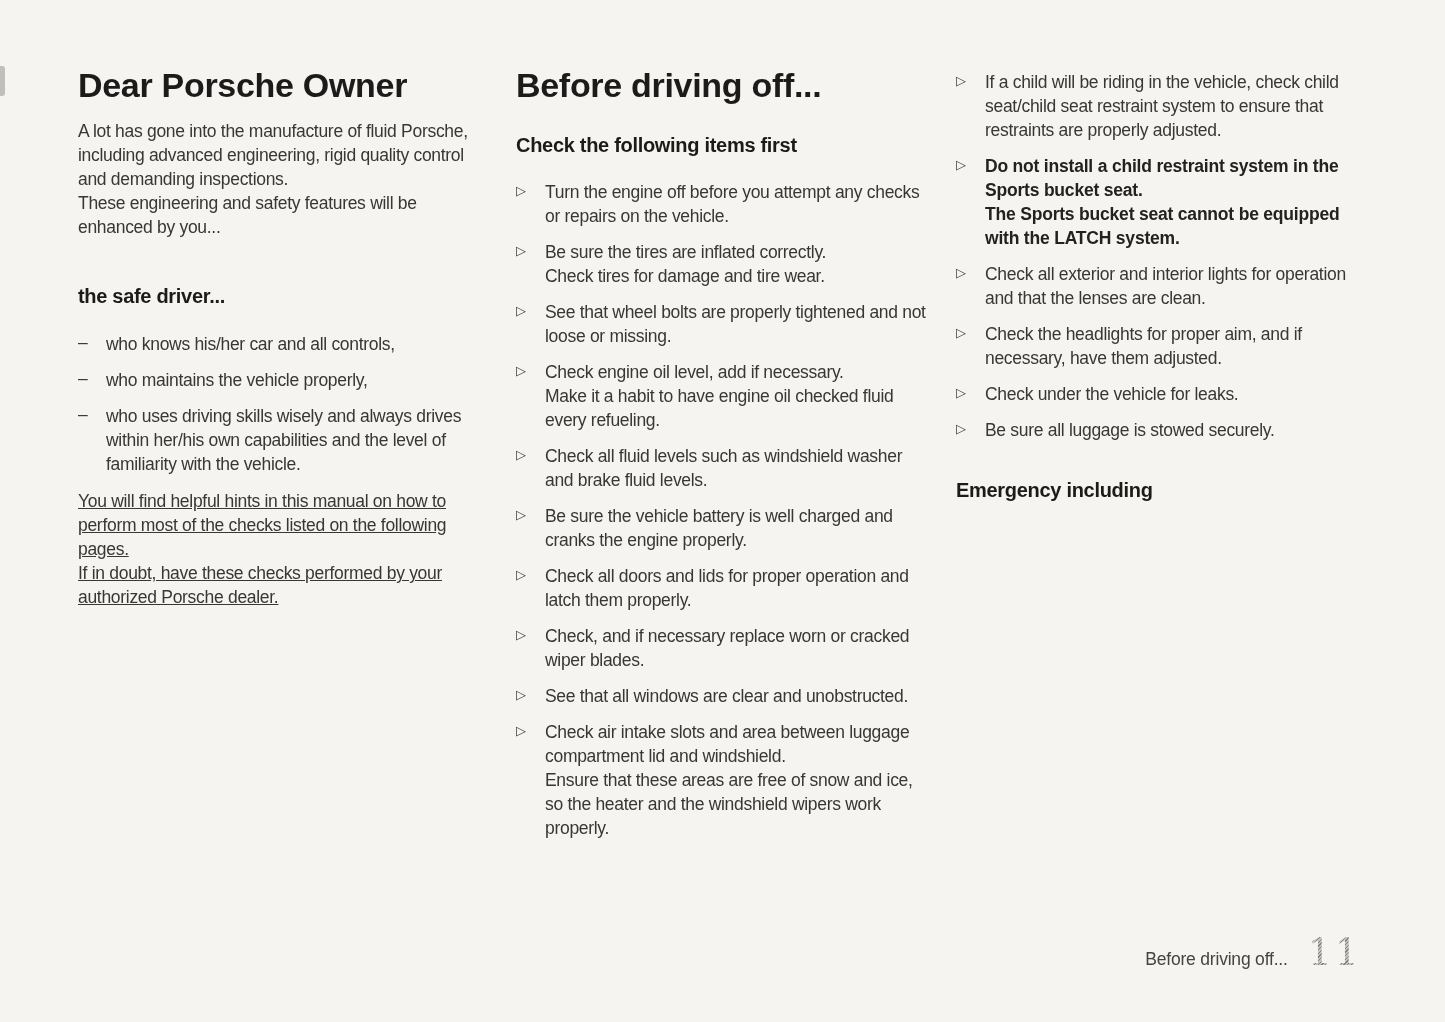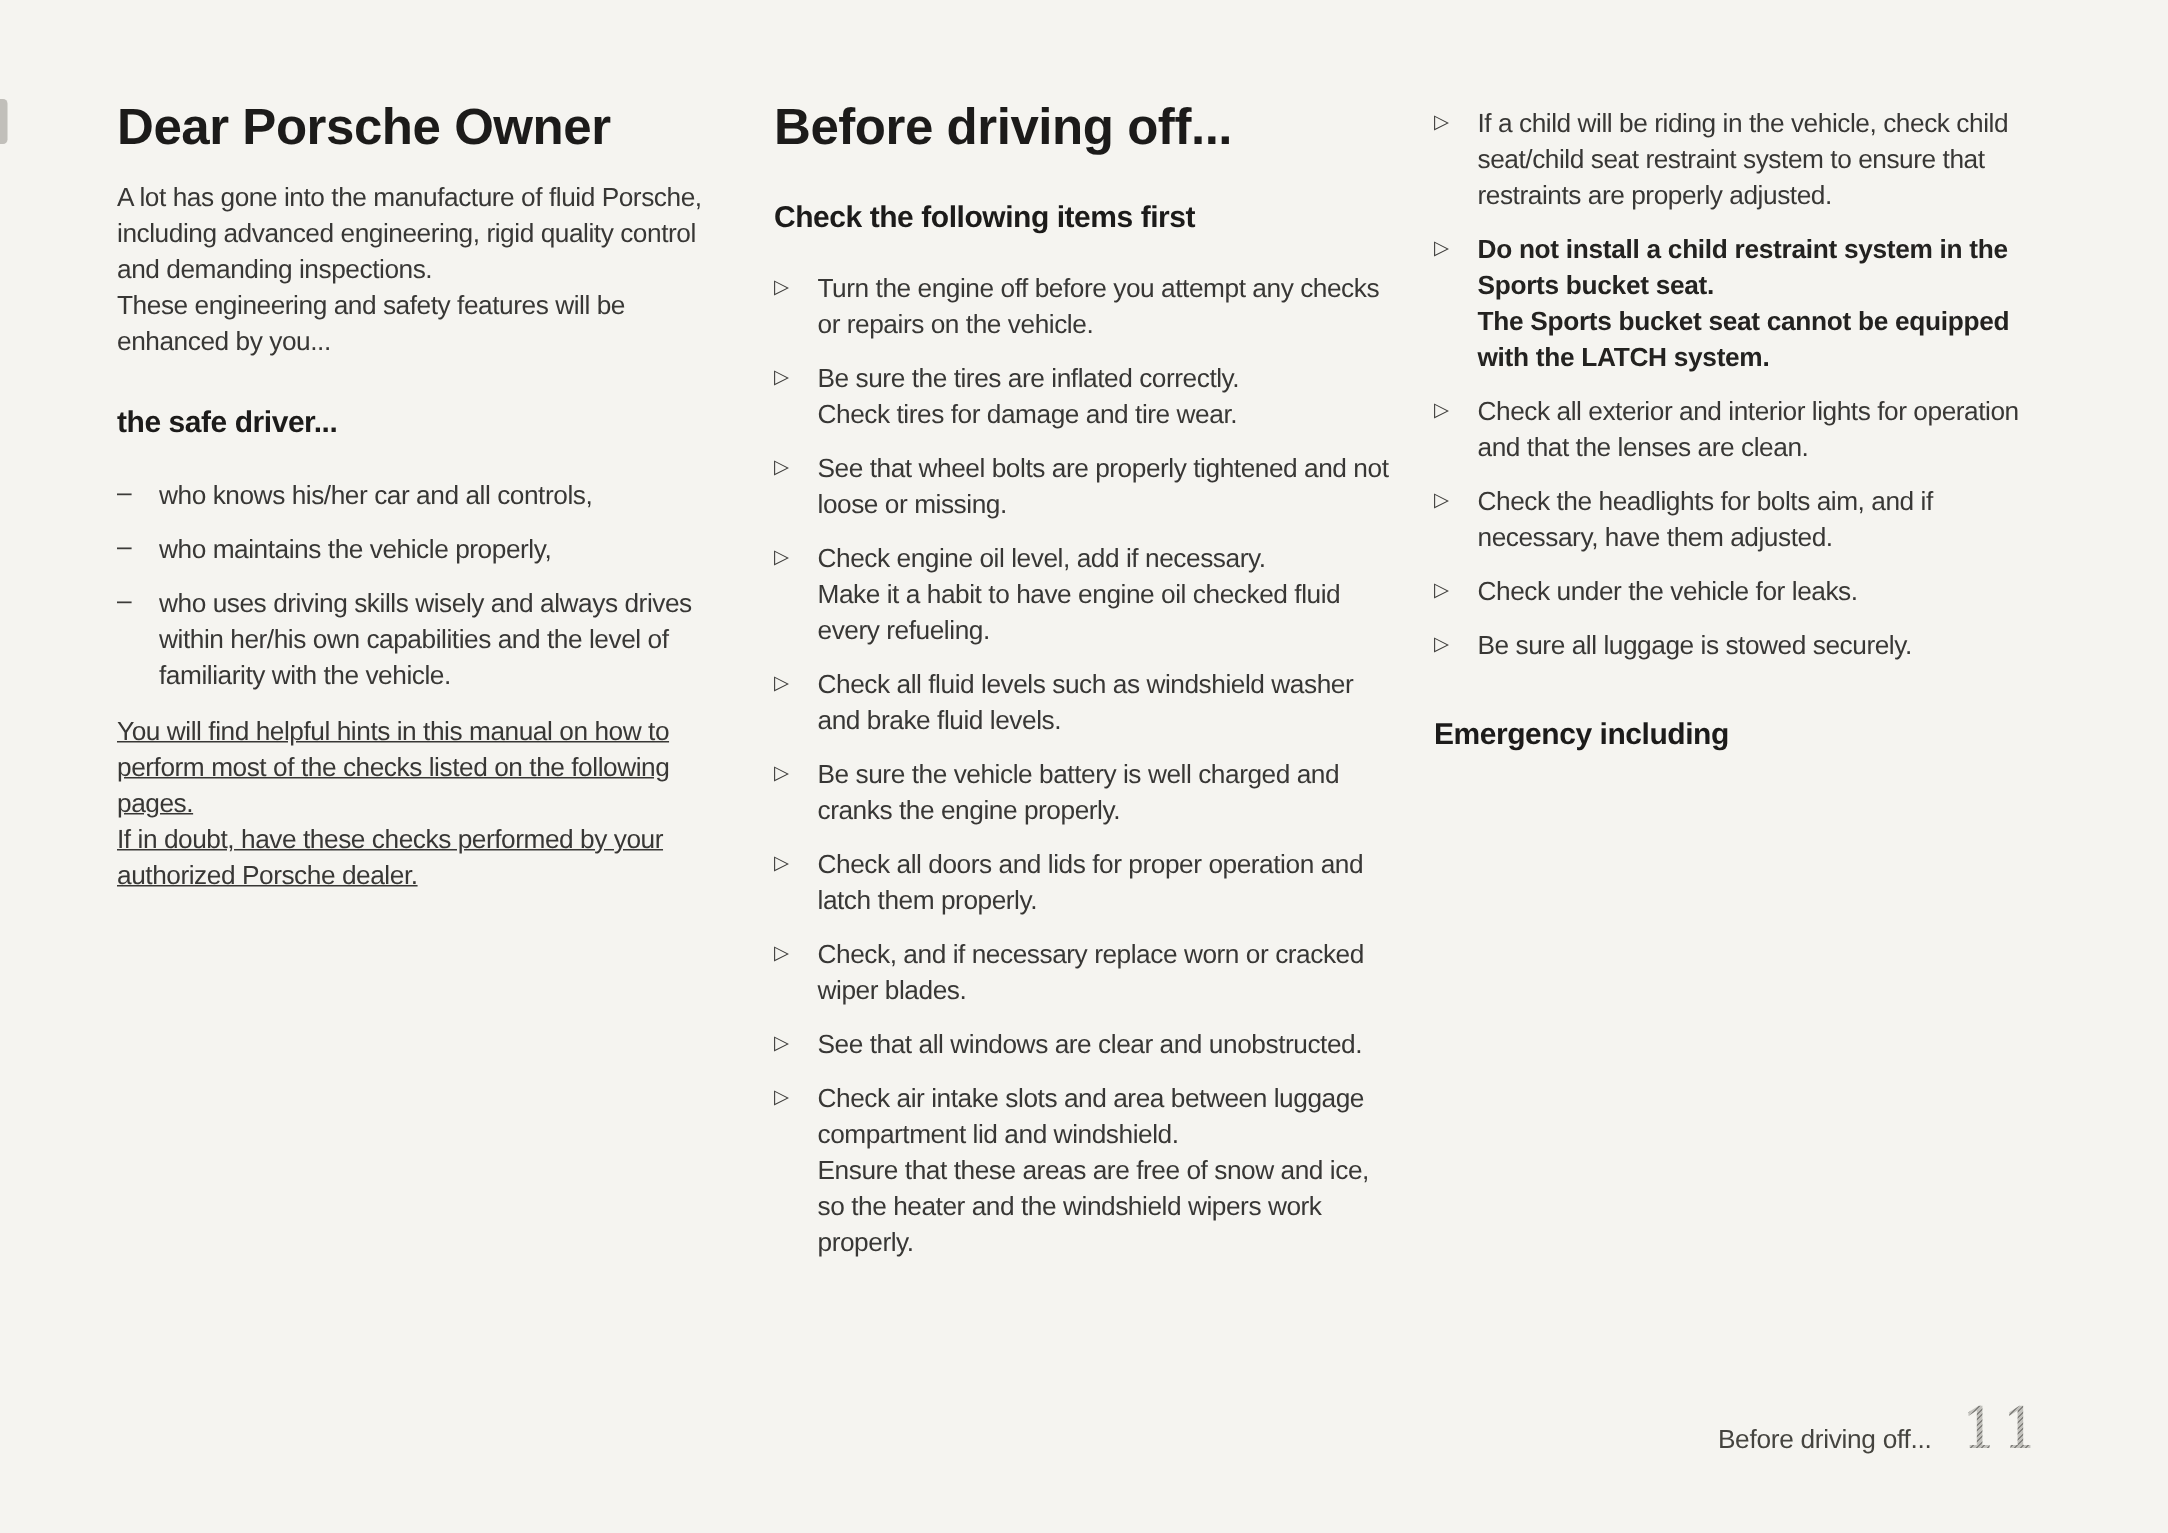--- a/index.html
+++ b/index.html
@@ -29,21 +29,21 @@
     font-size:20px; line-height:24px; font-weight:bold;
     color:#1c1b1a; letter-spacing:-0.3px;
   }
   .body, .item p {
     font-size:17.5px; line-height:24px;
     letter-spacing:-0.3px;
     white-space:pre-line;
   }
   .col-left h1 { margin-bottom:19px; }
   .col-mid  h1 { margin-bottom:33px; }
-  .col-left h2 { margin-top:31px; }
+  .col-left h2 { margin-top:45px; }
   .col-mid  h2 { margin-bottom:23px; }
 
   .list { display:flex; flex-direction:column; gap:12px; }
   .dash-list { margin-top:24px; }
   .item { display:flex; }
   .item .marker {
     flex:0 0 29px; font-size:13px; padding-top:3px; color:#3c3b39;
   }
   .dash-list .item .marker { flex:0 0 28px; font-size:17.5px; padding-top:0; }
   .item p { flex:1 1 auto; }
@@ -155,21 +155,21 @@
         <span class="marker">▷</span>
         <p>Do not install a child restraint system in the Sports bucket seat.
 The Sports bucket seat cannot be equipped with the LATCH system.</p>
       </div>
       <div class="item">
         <span class="marker">▷</span>
         <p>Check all exterior and interior lights for opera­tion and that the lenses are clean.</p>
       </div>
       <div class="item">
         <span class="marker">▷</span>
-        <p>Check the headlights for bolts aim, and if necessary, have them adjusted.</p>
+        <p>Check the headlights for proper aim, and if necessary, have them adjusted.</p>
       </div>
       <div class="item">
         <span class="marker">▷</span>
         <p>Check under the vehicle for leaks.</p>
       </div>
       <div class="item">
         <span class="marker">▷</span>
         <p>Be sure all luggage is stowed securely.</p>
       </div>
     </div>

